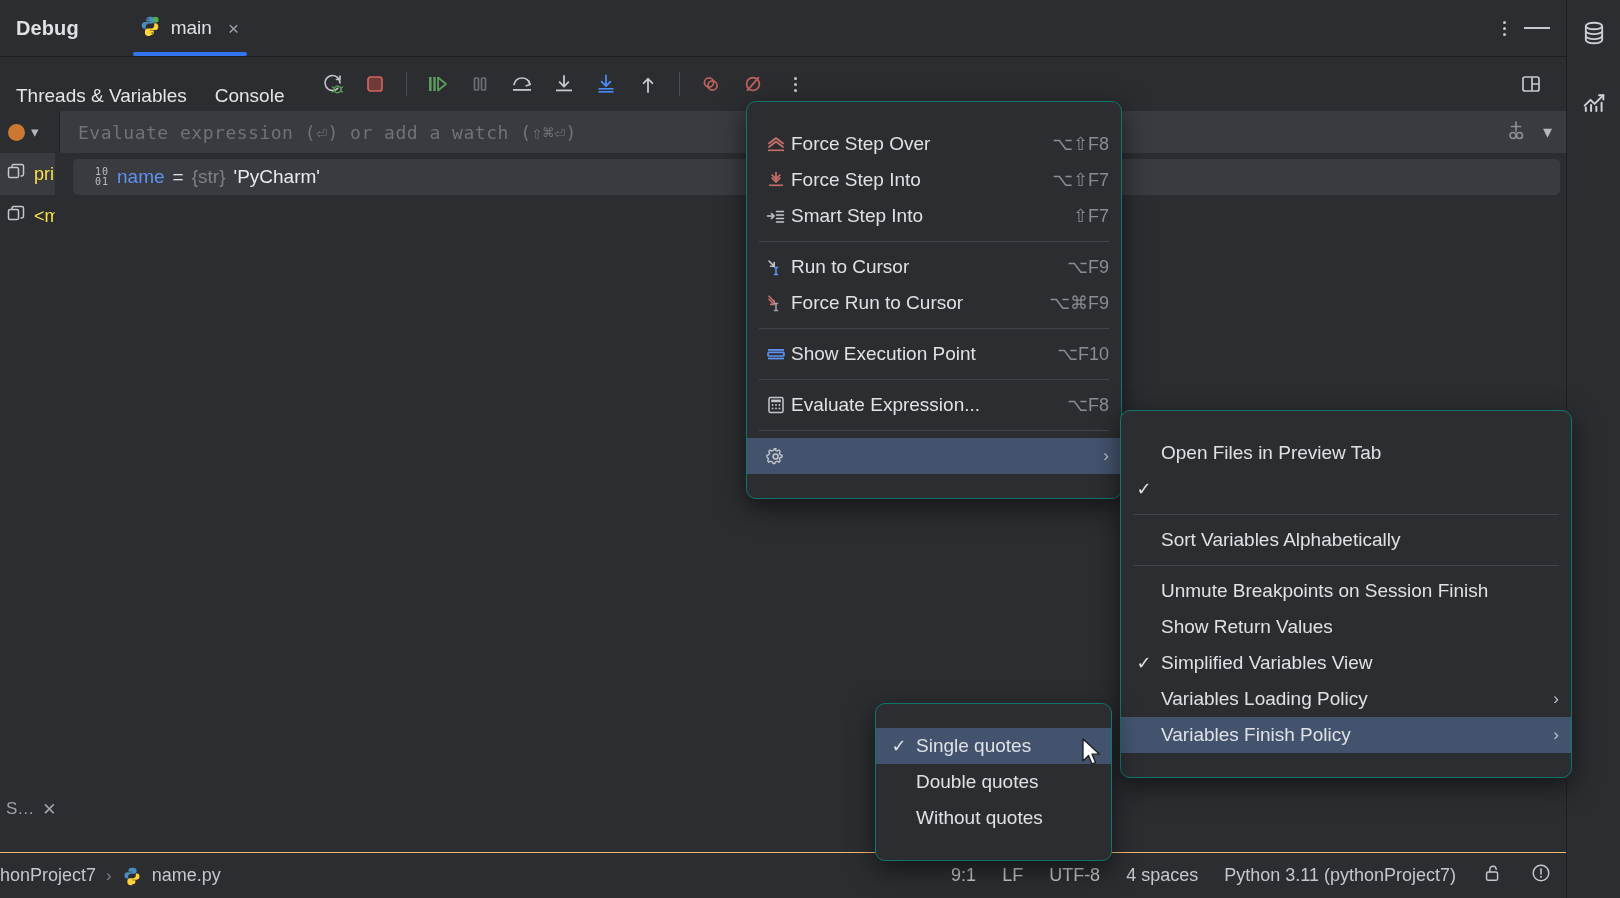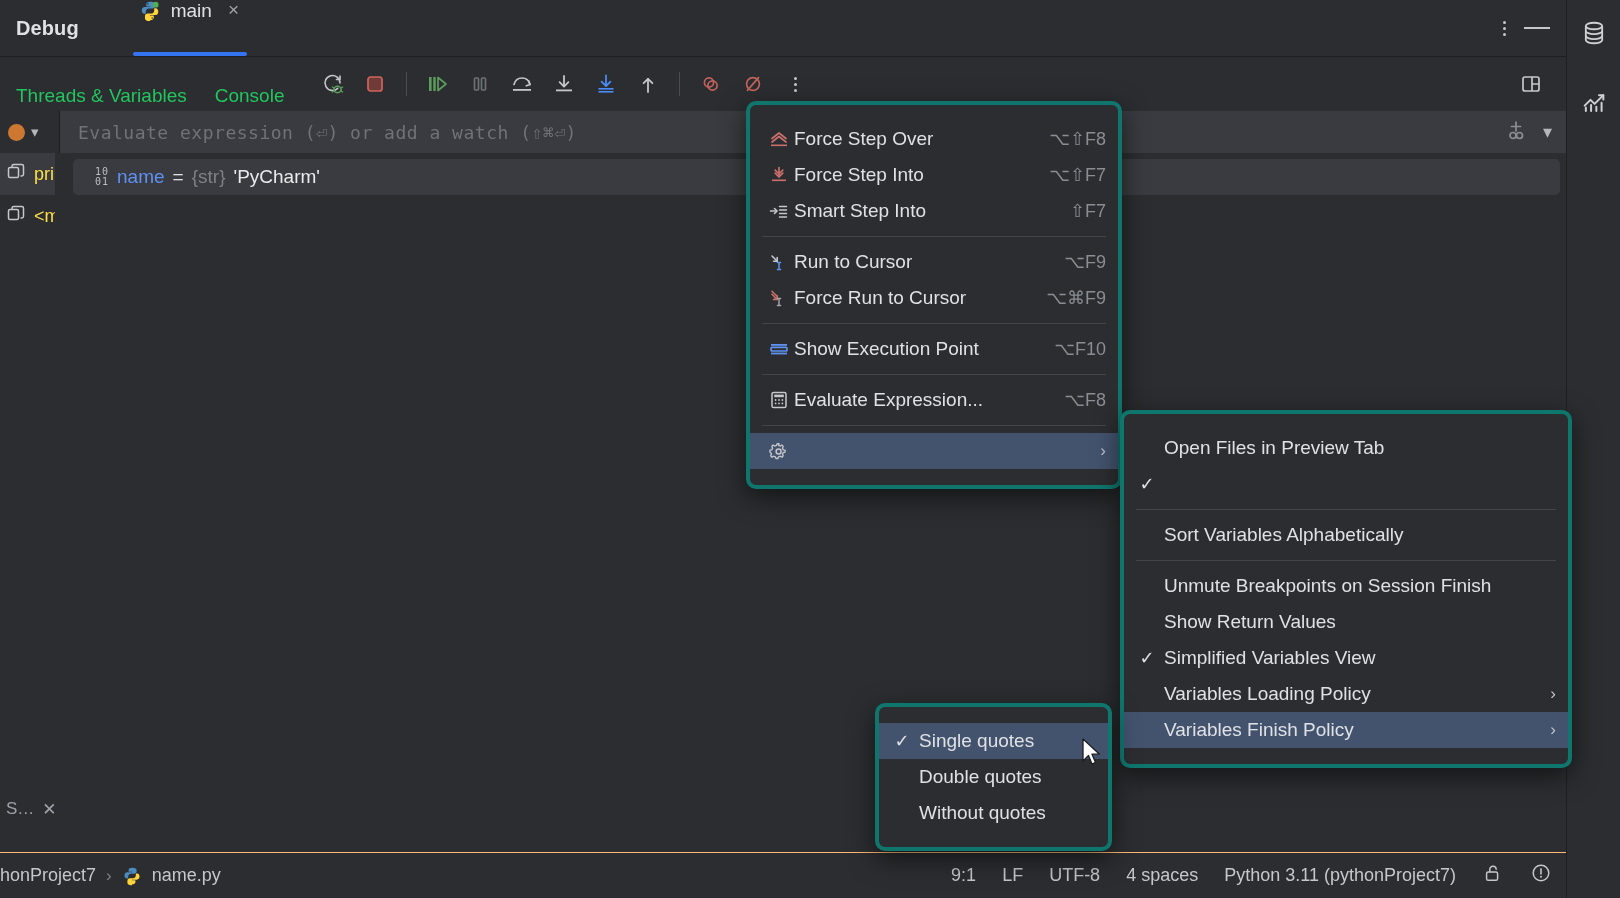--- a/index.html
+++ b/index.html
@@ -40,21 +40,21 @@
     background: #2b2d30;
     display: flex; align-items: center;
   }
   .debug-title {
     font-size: 20px; font-weight: bold; color: #dfe1e5;
     margin-left: 16px; letter-spacing: .1px; text-align: right;
   }
   .tabstrip { display: flex; align-items: stretch; height: 56px; margin-left: 46px;}
   .tab {
     position: relative;
-    display: flex; gap: 10px;
+    display: flex; align-items: center; gap: 10px;
     padding: 0 16px 0 14px;
     color: #dfe1e5; font-size: 19px;
   }
   .tab .underline {
     position: absolute; left: 8px; right: 8px; bottom: 0;
     height: 4px; background: #3574f0; border-radius: 2px;
   }
   .tab-close { color: #9ea1a8; font-size: 19px; margin-left: 6px; line-height: 1;}
   .hdr-right {
     margin-left: auto; display: flex; align-items: center; gap: 18px;
@@ -66,21 +66,21 @@
 
   
   .toolbar {
     position: absolute; left: 0; top: 56px;
     width: 1566px; height: 55px;
     background: #2b2d30;
     border-top: 1px solid #1e1f22;
     display: flex; align-items: center;
   }
   .tw-tab {
-    font-size: 19px; color: #22c55e; padding: 0 14px;
+    font-size: 19px; color: #e5e5e5; padding: 0 14px;
     height: 55px; display: flex; align-items: center; position: relative; margin-top: 24px;
   }
   .tw-tab:first-child { margin-left: 2px; }
   .tw-tab.active .u {
     position: absolute; left: 6px; right: 6px; bottom: 0; height: 3px;
     background: #4a8bf5; border-radius: 2px;
   }
   .tbar-icons { display: flex; align-items: center; gap: 4px; margin-left: 16px; }
   .tbtn {
     width: 38px; height: 38px; display: flex; align-items: center; justify-content: center;
@@ -159,24 +159,24 @@
     display: flex; align-items: center; color: #c5c7cc; font-size: 18px;
   }
   .crumbs { display: flex; align-items: center; gap: 10px; padding-left: 0; }
   .crumb-sep { color: #7e8086; font-size: 17px; }
   .status-right { margin-left: auto; display: flex; align-items: center; gap: 26px; padding-right: 14px; }
 
   
   .menu {
     position: absolute;
     background: #2b2d30;
-    border: 4px solid #0f766e;
+    border: 1px solid #0f766e;
     border-radius: 10px;
     box-shadow: 0 8px 26px rgba(0,0,0,.55);
-    padding: 16px 0;
+    padding: 24px 0;
     z-index: 50;
   }
   .mi {
     display: flex; align-items: center;
     height: 36px; padding: 0 12px 0 14px;
     color: #dfe1e5; font-size: 19px; white-space: nowrap;
     position: relative;
   }
   .mi.sel { background: #43536e; }
   .mi-ico { width: 30px; min-width:30px; display:flex; align-items:center; justify-content:center; }

